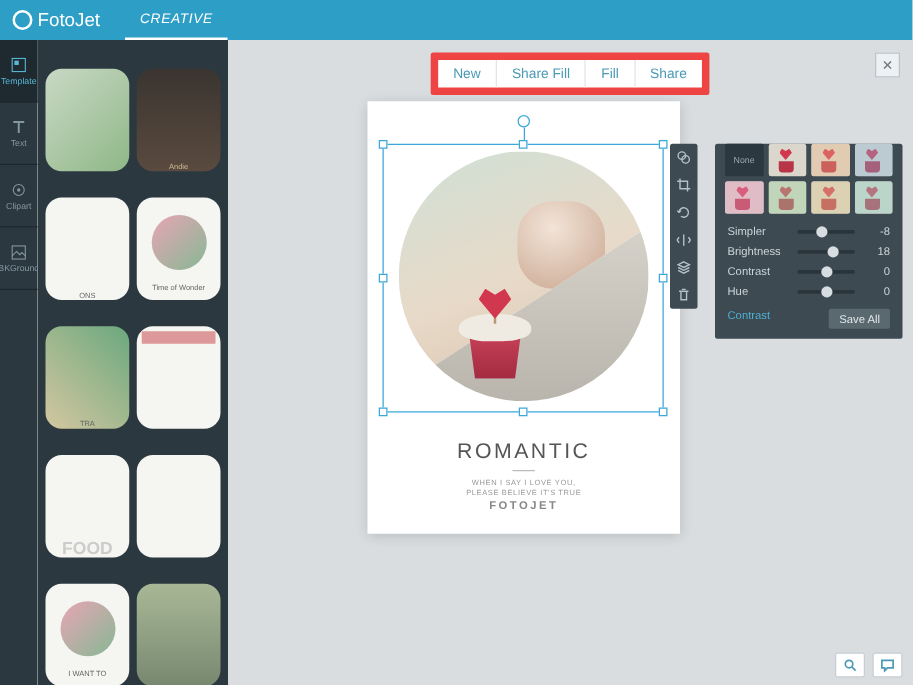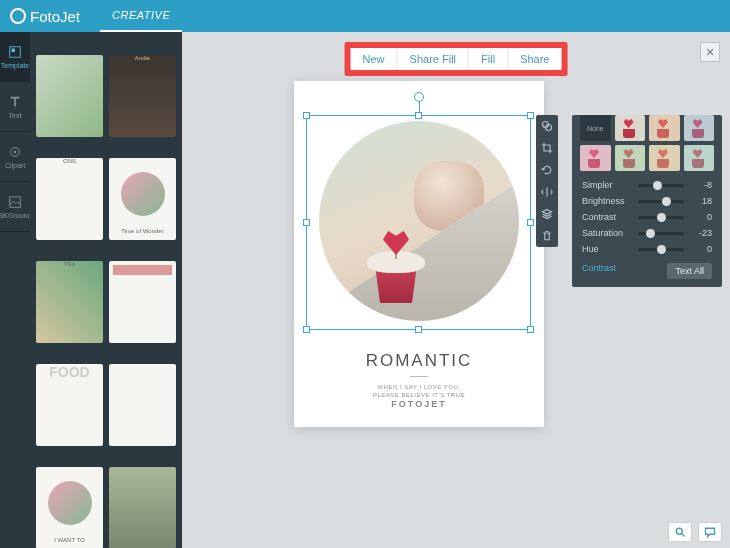--- a/index.html
+++ b/index.html
@@ -14,21 +14,21 @@
 
 .body { display:flex; height:516px; }
 
 .tooltabs { width:30px; background:#2c3840; display:flex; flex-direction:column; }
 .tooltab { height:50px; display:flex; flex-direction:column; align-items:center; justify-content:center; gap:3px; color:#8596a0; cursor:pointer; border-bottom:1px solid #1e272d; font-size:7px; }
 .tooltab.active { color:#59b8d6; background:#1e2930; }
 .tooltab svg { width:14px; height:14px; }
 
 .template-panel { width:152px; background:#2c3840; overflow-y:auto; padding:8px 6px; }
 .tpl-grid { display:grid; grid-template-columns:1fr 1fr; gap:6px; }
-.tpl-thumb { background:#e8e6e1; height:82px; border-radius:2px; cursor:pointer; position:relative; overflow:hidden; display:flex; align-items:flex-start; justify-content:center; font-size:6px; color:#666; text-align:center;margin-top:15px; }
+.tpl-thumb { background:#e8e6e1; height:82px; border-radius:13px; cursor:pointer; position:relative; overflow:hidden; display:flex; align-items:flex-end; justify-content:center; font-size:6px; color:#666; text-align:center;margin-top:15px; }
 .tpl-thumb.nature { background:linear-gradient(135deg,#c9d8c5,#8fb887); }
 .tpl-thumb.fashion { background:linear-gradient(#3a3530,#5a4a3f); color:#c9b896; }
 .tpl-thumb.white { background:#f5f5f2; }
 .tpl-thumb.circ::after { content:''; position:absolute; width:44px; height:44px; border-radius:50%; background:linear-gradient(135deg,#e8a5b5,#86b894); top:14px; left:12px; }
 
 .canvas-area { flex:1; position:relative; background:#d9dde0; }
 .action-bar { position:absolute; top:10px; left:50%; transform:translateX(-50%); display:flex; background:#fff; border:6px solid #ef4444; border-radius:2px; font-size:11px;justify-content:flex-end; }
 .action-btn { padding:5px 12px; cursor:pointer; color:#4a9ab5; border-right:1px solid #e1e5e8; }
 .action-btn:last-child { border-right:none; }
 .close-x { position:absolute; top:10px; right:10px; width:20px; height:20px; border:1px solid #bcc4c9; background:#eef1f3; display:flex; align-items:center; justify-content:center; font-size:11px; color:#6d7780; cursor:pointer; }
@@ -283,37 +283,30 @@
             <span class="val">18</span>
           </div>
           <div class="slider-row">
             <label>Contrast</label>
             <div class="track">
               <div class="knob" style="left:50%"></div>
             </div>
             <span class="val">0</span>
           </div>
           <div class="slider-row">
-            <label>Saturation</label>
-            <div class="track">
-              <div class="knob" style="left:27%"></div>
-            </div>
-            <span class="val">-23</span>
-          </div>
-          <div class="slider-row">
             <label>Hue</label>
             <div class="track">
               <div class="knob" style="left:50%"></div>
             </div>
             <span class="val">0</span>
           </div>
         </div>
       <div class="ef-foot">
         <span class="simpler">Contrast</span>
-        <button class="reset">Text All</button>
+        <button class="reset">Save All</button>
       </div>
     </div>
 
     <div class="footer-icons">
       <div class="ficon">
           <svg viewBox="0 0 16 16">
             <circle cx="7" cy="7" r="4"></circle>
             <path d="M10 10l4 4"></path>
           </svg>
         </div>

